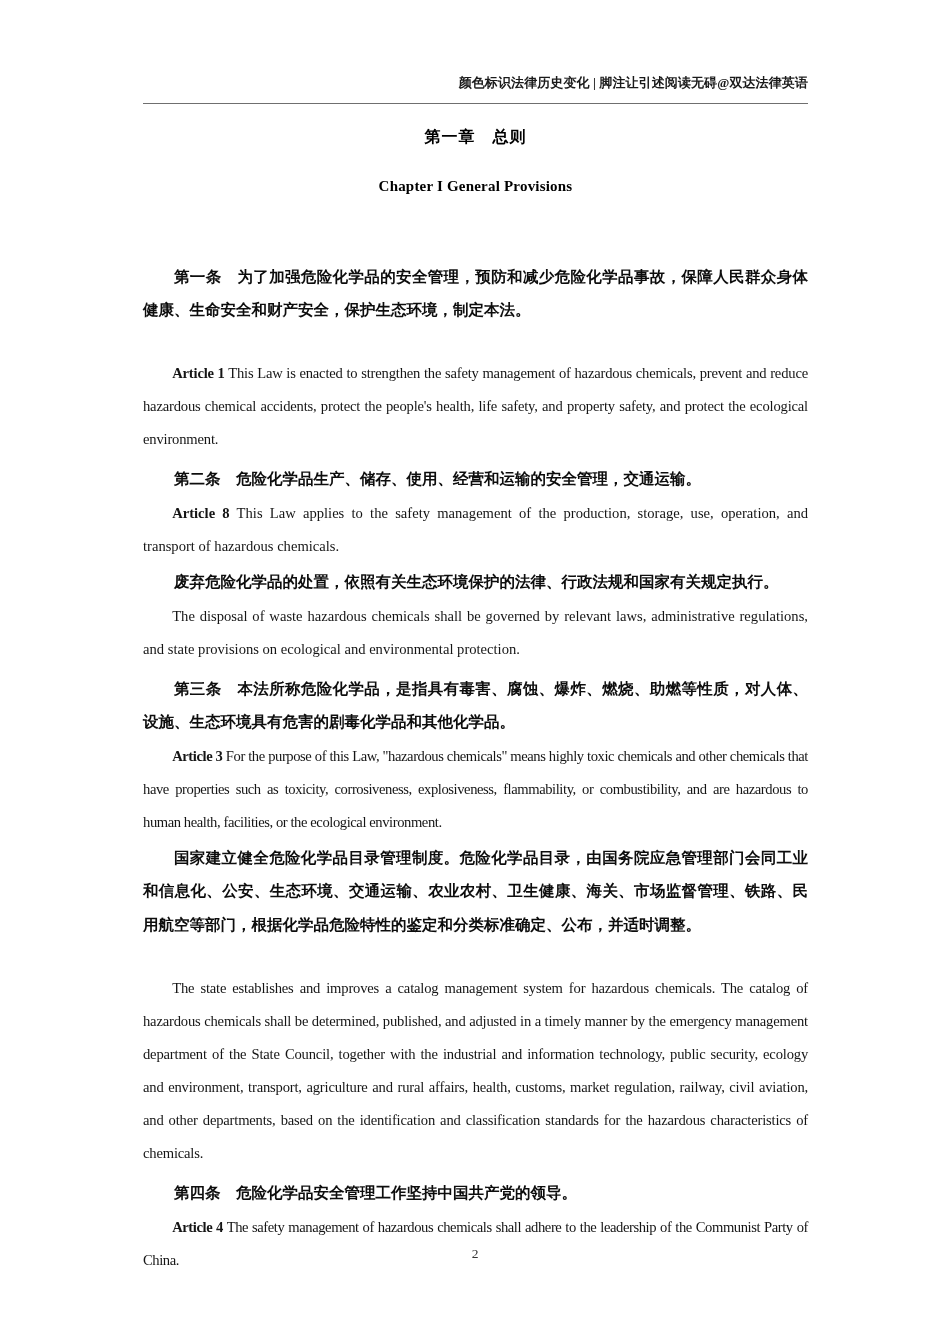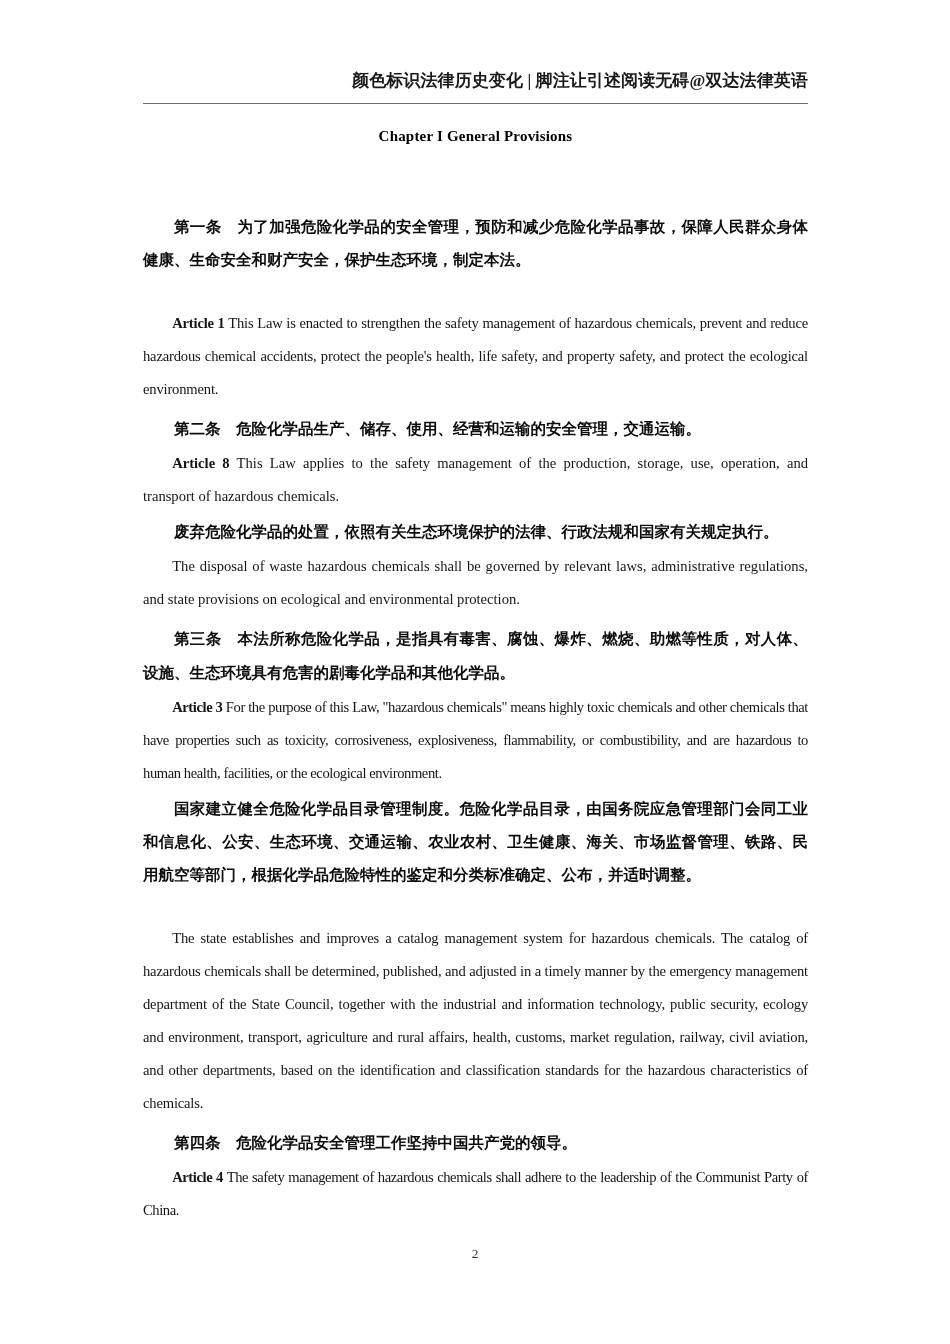--- a/index.html
+++ b/index.html
@@ -24,21 +24,21 @@
     right: 142px;
     top: 66px;
     height: 26px;
     display: flex;
     align-items: flex-end;
     justify-content: flex-end;
   }
 
   .header-text {
     font-family: "Liberation Serif", "DejaVu Serif", serif;
-    font-size: 17px;
+    font-size: 13px;
     font-weight: bold;
     color: #1a1a1a;
     letter-spacing: 0.1px;
     white-space: nowrap;
   }
 
   .header-rule {
     position: absolute;
     left: 143px;
     right: 142px;
@@ -145,20 +145,21 @@
 
 <div class="page">
 
   <div class="page-header">
     <span class="header-text">颜色标识法律历史变化 | 脚注让引述阅读无碍@双达法律英语</span>
   </div>
   <div class="header-rule"></div>
 
   <div class="body-col">
 
+    <h1 class="chapter-cn">第一章　总则</h1>
     <h2 class="chapter-en">Chapter I General Provisions</h2>
 
     <p class="para-cn">
       <span class="label-cn">第一条</span><span>　为了加强危险化学品的安全管理，预防和减少危险化学品事故，保障人民群众身体健康、生命安全和财产安全，保护生态环境，制定本法。</span>
     </p>
     <p class="para-en tight">
       <span class="label-en">Article 1</span><span> This Law is enacted to strengthen the safety management of hazardous chemicals, prevent and reduce hazardous chemical accidents, protect the people's health, life safety, and property safety, and protect the ecological environment.</span>
     </p>
 
     <div class="gap-sm"></div>

